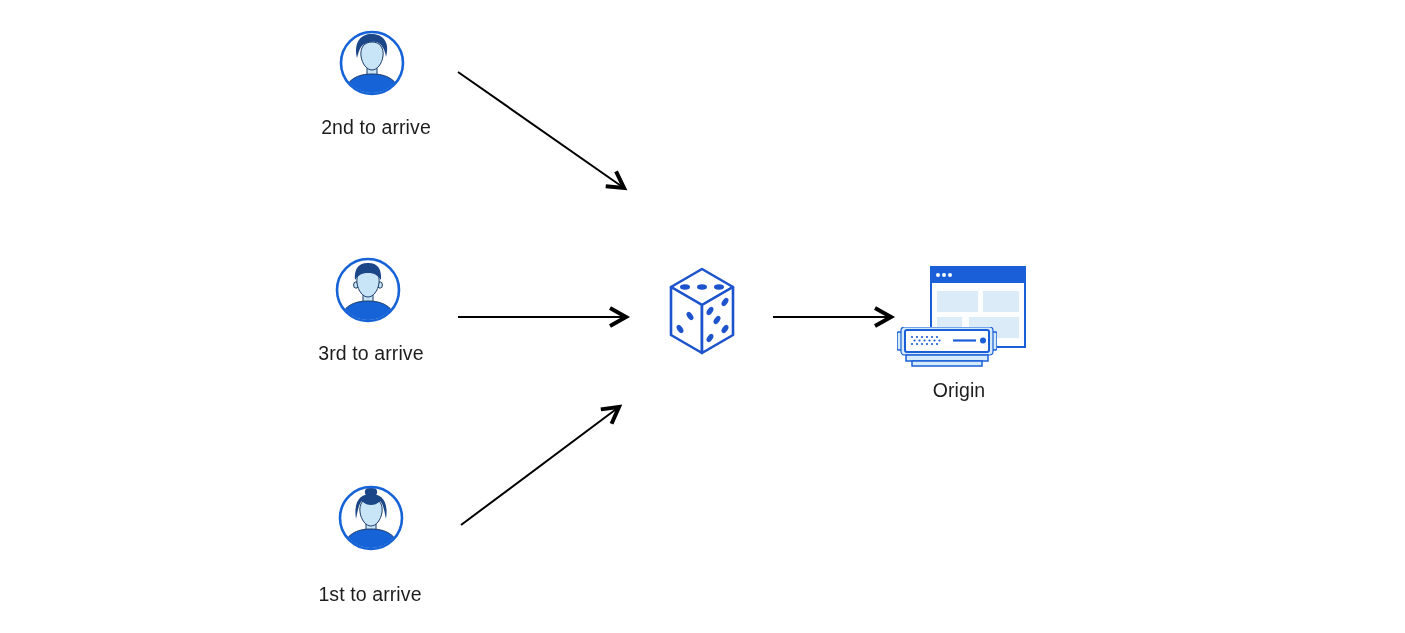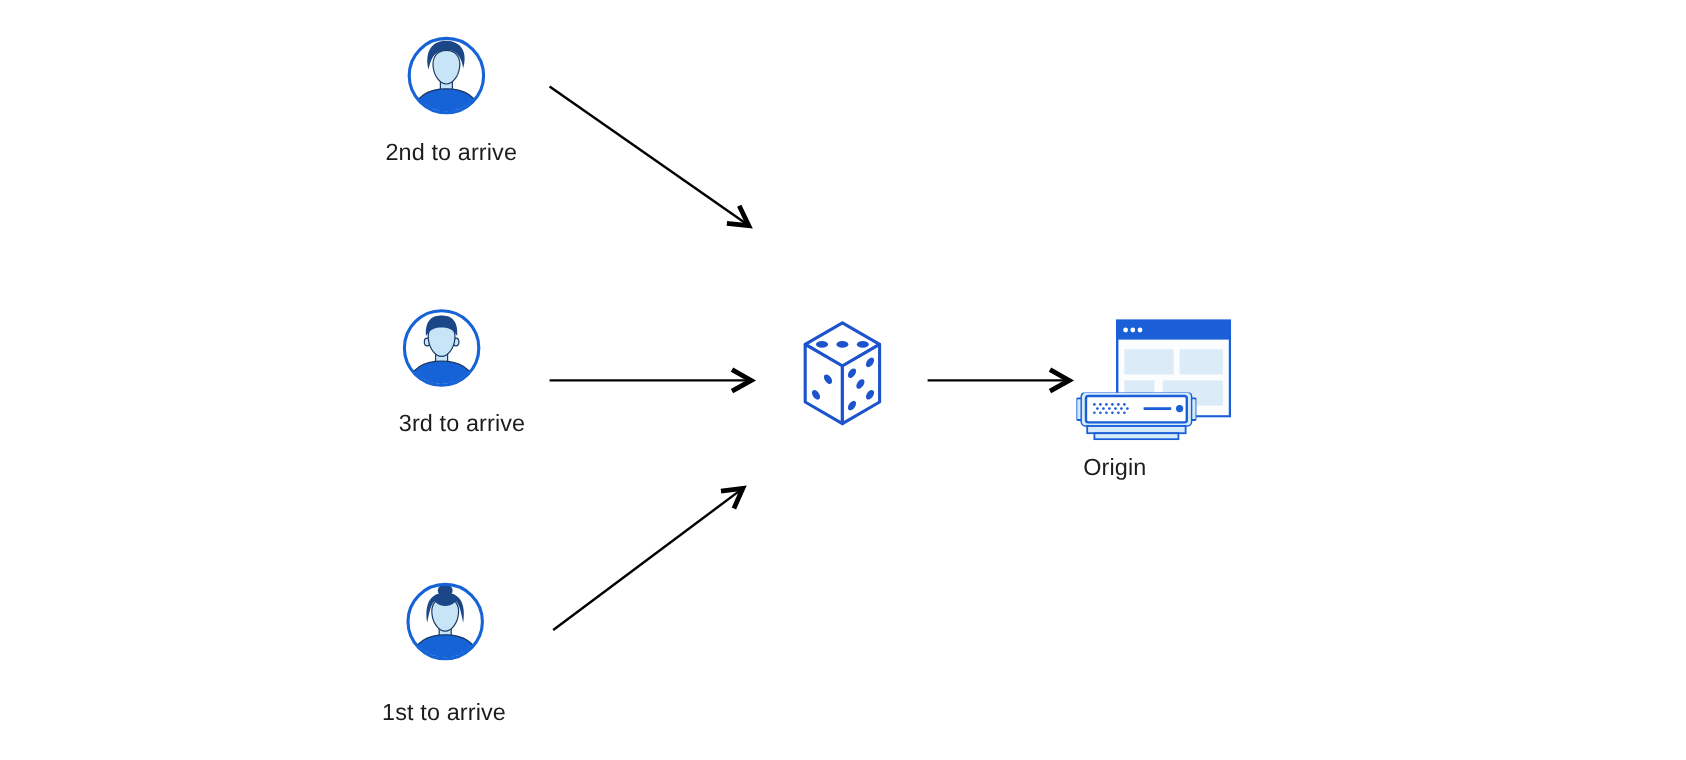--- a/index.html
+++ b/index.html
@@ -19,28 +19,28 @@
     font-size: 19.5px;
     line-height: 1.2;
     color: #1d1d1f;
     letter-spacing: 0.1px;
   }
   .arrows-layer { position: absolute; left: 0; top: 0; }
   
   .avatar-2nd  { left: 339px; top: 30px;  }
   .label-2nd   { left: 376px; top: 116px; }
   .avatar-3rd  { left: 335px; top: 257px; }
-  .label-3rd   { left: 385px; top: 342px; }
+  .label-3rd   { left: 371px; top: 342px; }
   .avatar-1st  { left: 338px; top: 485px; }
   .label-1st   { left: 370px; top: 571px; margin-top: 12px; }
   .dice-node   { left: 667px; top: 266px; }
   .origin-node { left: 897px; top: 266px; width: 130px; height: 100px; }
   .origin-browser { position: absolute; left: 33px; top: 0; }
   .origin-server  { position: absolute; left: 0;   top: 61px; }
-  .label-origin { left: 929px; top: 379px; }
+  .label-origin { left: 959px; top: 379px; }
 </style>
 </head>
 <body>
 
 <div class="canvas">
 
   <svg class="arrows-layer" width="1405" height="633" viewBox="0 0 1405 633">
     <defs>
       <marker id="ah" markerWidth="14" markerHeight="14" refX="11" refY="7" orient="auto">
         <path d="M3,2.5 L11,7 L3,11.5" fill="none" stroke="#000000" stroke-width="2"></path>

